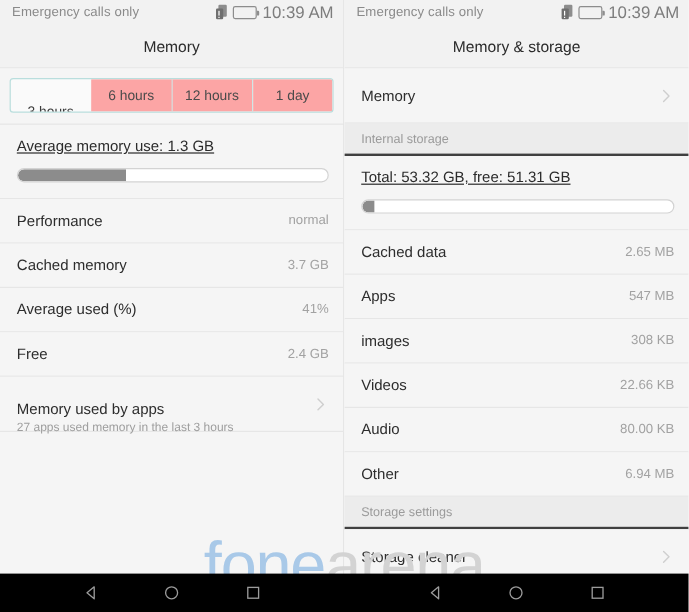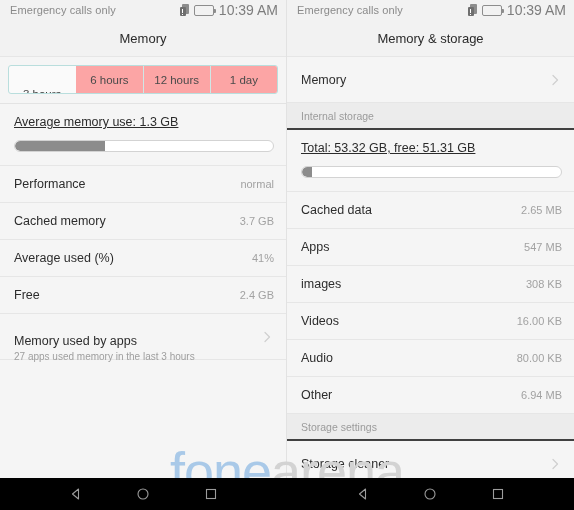--- a/index.html
+++ b/index.html
@@ -387,21 +387,21 @@
       <div class="row">
         <span class="label">Apps</span>
         <span class="value">547 MB</span>
       </div>
       <div class="row">
         <span class="label">images</span>
         <span class="value">308 KB</span>
       </div>
       <div class="row">
         <span class="label">Videos</span>
-        <span class="value">16.00 KB</span>
+        <span class="value">22.66 KB</span>
       </div>
       <div class="row">
         <span class="label">Audio</span>
         <span class="value">80.00 KB</span>
       </div>
       <div class="row">
         <span class="label">Other</span>
         <span class="value">6.94 MB</span>
       </div>
 

